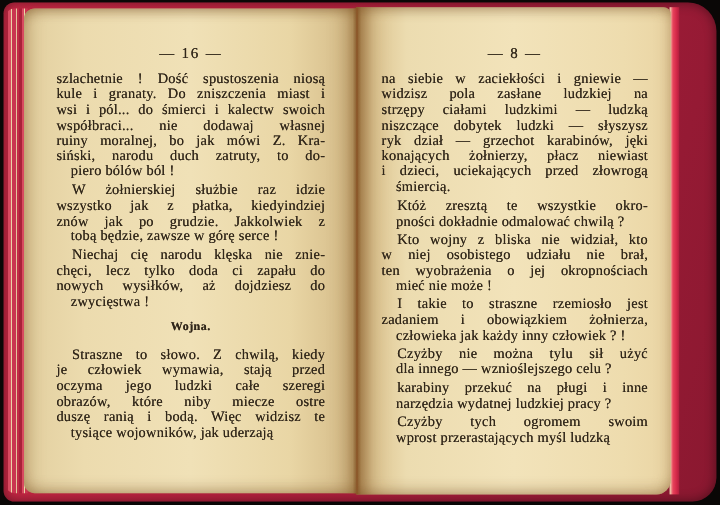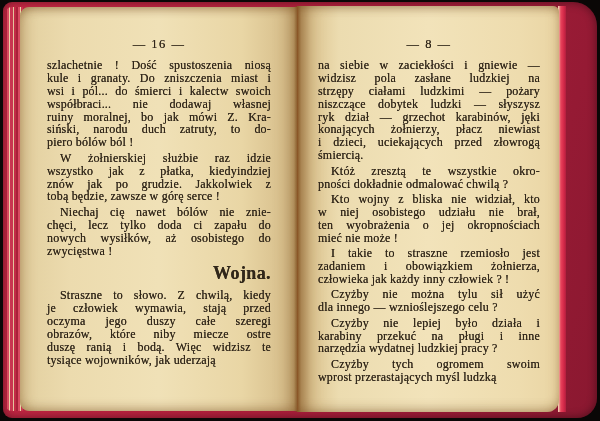--- a/index.html
+++ b/index.html
@@ -45,23 +45,23 @@
     position:absolute;left:291px;top:4px;width:7px;height:406px;
     background:linear-gradient(90deg,rgba(120,70,25,0) 0,rgba(125,75,30,.45) 35%,#8a5526 52%,rgba(130,80,35,.4) 68%,rgba(120,70,25,0) 100%);
   }
   .textcol{position:absolute;color:#31271a;font-size:12px;line-height:12.9px;letter-spacing:.2px;
     text-shadow:0 0 .4px rgba(49,39,26,.9);}
   .page-left  .textcol{left:27px;top:31px;width:224px;}
   .page-right .textcol{left:21px;top:32px;width:222px;}
   .page-num{text-align:center;font-size:12.5px;letter-spacing:1.5px;margin-bottom:8px;}
   .par{margin:0 0 2.5px 0;}
   .line{text-align:justify;text-align-last:justify;white-space:normal;}
-  .line.last{text-align-last:left;}
+  .line.last{text-align-last:left;margin-left:12px;}
   .par.indent .line:first-child{text-indent:13px;}
-  .section-heading{text-align:right;font-weight:bold;font-size:18px;margin:9px 0 10px;letter-spacing:.4px;}
+  .section-heading{text-align:center;font-weight:bold;font-size:10px;margin:9px 0 10px;letter-spacing:.4px;}
 </style>
 </head>
 <body>
 
 <div class="book">
   <div class="cover"></div>
   <div class="edge-left"></div>
   <div class="edge-right"></div>
 
   <div class="page page-left">
@@ -77,46 +77,46 @@
             <div class="line">siński, narodu duch zatruty, to do-</div>
             <div class="line last">piero bólów ból !</div>
           </div>
           <div class="par indent">
             <div class="line">W żołnierskiej służbie raz idzie</div>
             <div class="line">wszystko jak z płatka, kiedyindziej</div>
             <div class="line">znów jak po grudzie. Jakkolwiek z</div>
             <div class="line last">tobą będzie, zawsze w górę serce !</div>
           </div>
           <div class="par indent">
-            <div class="line">Niechaj cię nawet bólów nie znie-</div>
+            <div class="line">Niechaj cię narodu klęska nie znie-</div>
             <div class="line">chęci, lecz tylko doda ci zapału do</div>
-            <div class="line">nowych wysiłków, aż osobistego do</div>
+            <div class="line">nowych wysiłków, aż dojdziesz do</div>
             <div class="line last">zwycięstwa !</div>
           </div>
           <div class="section-heading">Wojna.</div>
           <div class="par indent">
             <div class="line">Straszne to słowo. Z chwilą, kiedy</div>
             <div class="line">je człowiek wymawia, stają przed</div>
-            <div class="line">oczyma jego duszy całe szeregi</div>
+            <div class="line">oczyma jego ludzki całe szeregi</div>
             <div class="line">obrazów, które niby miecze ostre</div>
             <div class="line">duszę ranią i bodą. Więc widzisz te</div>
             <div class="line last">tysiące wojowników, jak uderzają</div>
           </div>
         </div>
     </div>
   </div>
 
   <div class="page page-right">
     <div class="textcol">
       <div class="page-num">— 8 —</div>
       <div class="page-body">
           <div class="par">
             <div class="line">na siebie w zaciekłości i gniewie —</div>
             <div class="line">widzisz pola zasłane ludzkiej na</div>
-            <div class="line">strzępy ciałami ludzkimi — pożary</div>
+            <div class="line">strzępy ciałami ludzkimi — ludzką</div>
             <div class="line">niszczące dobytek ludzki — słyszysz</div>
             <div class="line">ryk dział — grzechot karabinów, jęki</div>
             <div class="line">konających żołnierzy, płacz niewiast</div>
             <div class="line">i dzieci, uciekających przed złowrogą</div>
             <div class="line last">śmiercią.</div>
           </div>
           <div class="par indent">
             <div class="line">Któż zresztą te wszystkie okro-</div>
             <div class="line last">pności dokładnie odmalować chwilą ?</div>
           </div>
@@ -129,21 +129,20 @@
           <div class="par indent">
             <div class="line">I takie to straszne rzemiosło jest</div>
             <div class="line">zadaniem i obowiązkiem żołnierza,</div>
             <div class="line last">człowieka jak każdy inny człowiek ? !</div>
           </div>
           <div class="par indent">
             <div class="line">Czyżby nie można tylu sił użyć</div>
             <div class="line last">dla innego — wznioślejszego celu ?</div>
           </div>
           <div class="par indent">
-            <div class="line">Czyżby nie lepiej było działa i</div>
             <div class="line">karabiny przekuć na pługi i inne</div>
             <div class="line last">narzędzia wydatnej ludzkiej pracy ?</div>
           </div>
           <div class="par indent">
             <div class="line">Czyżby tych ogromem swoim</div>
             <div class="line last">wprost przerastających myśl ludzką</div>
           </div>
         </div>
     </div>
   </div>

